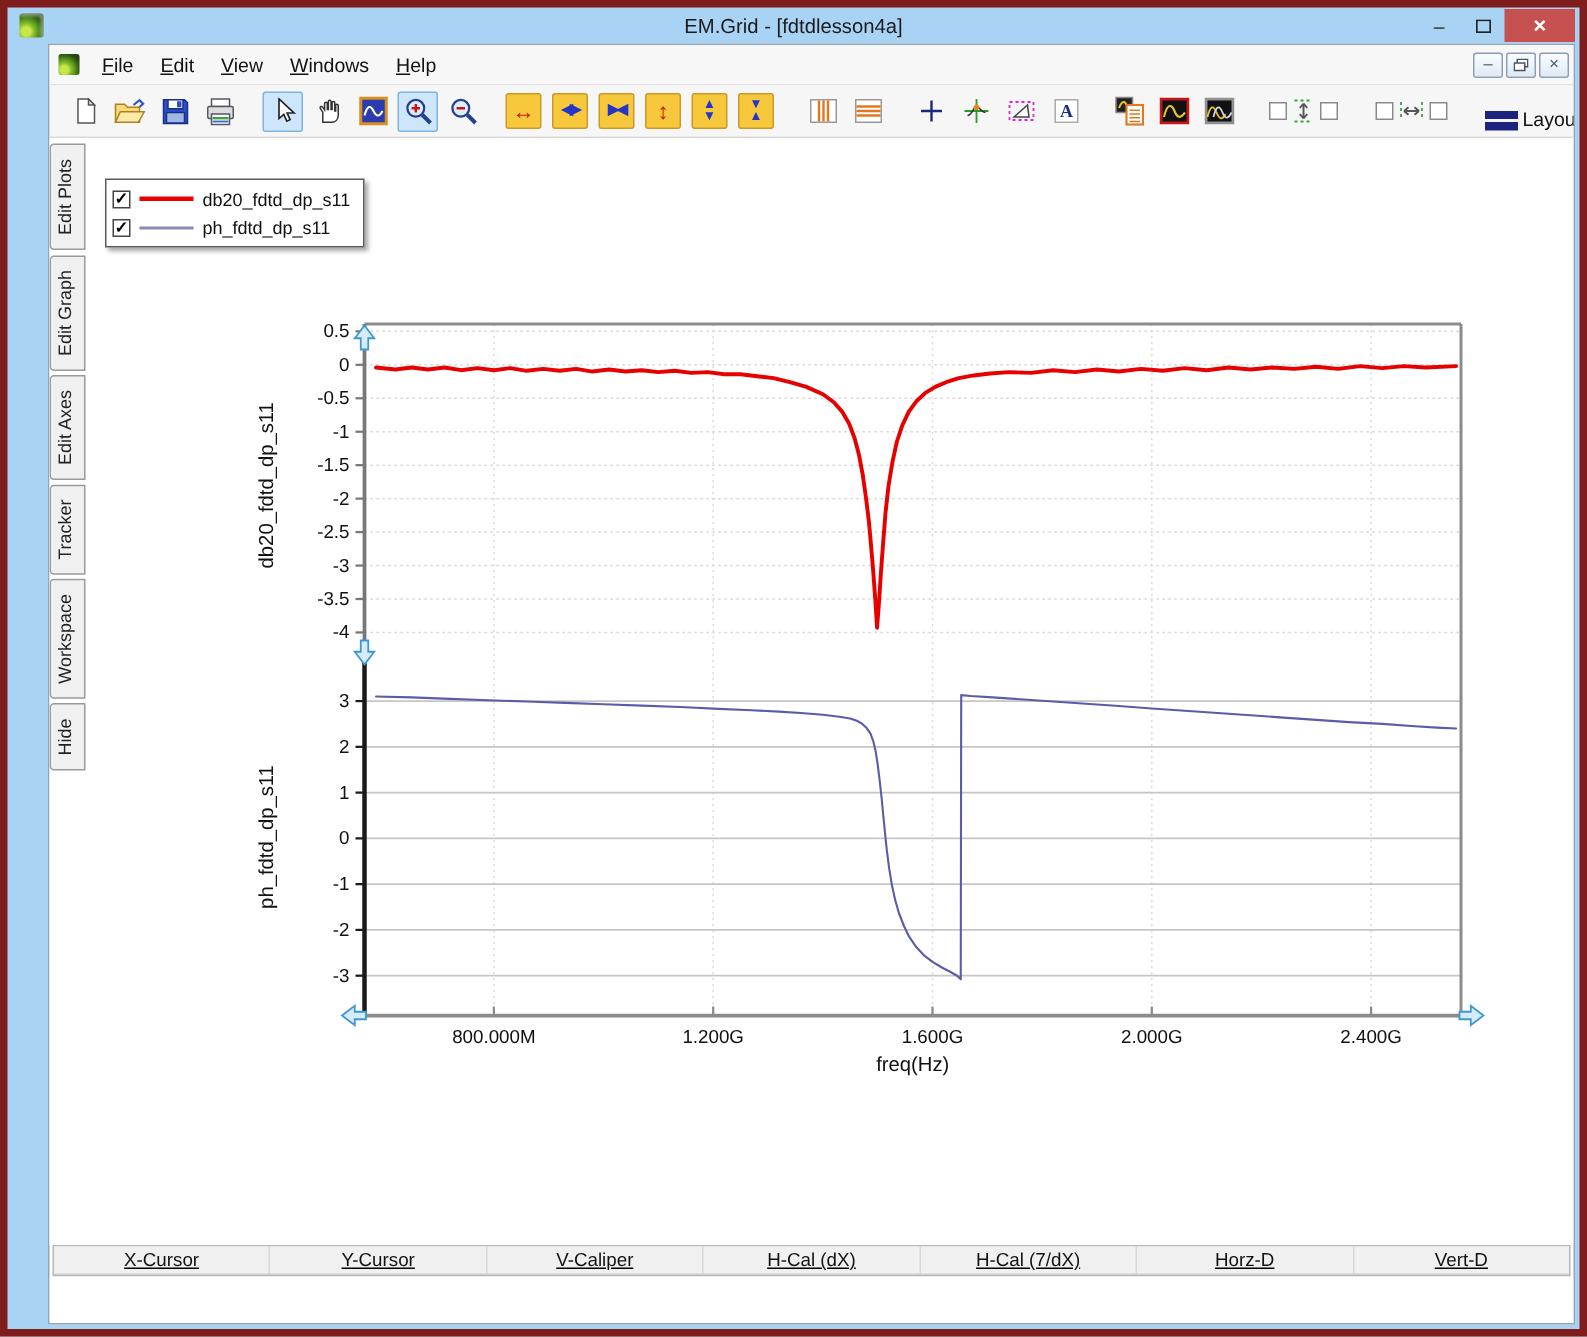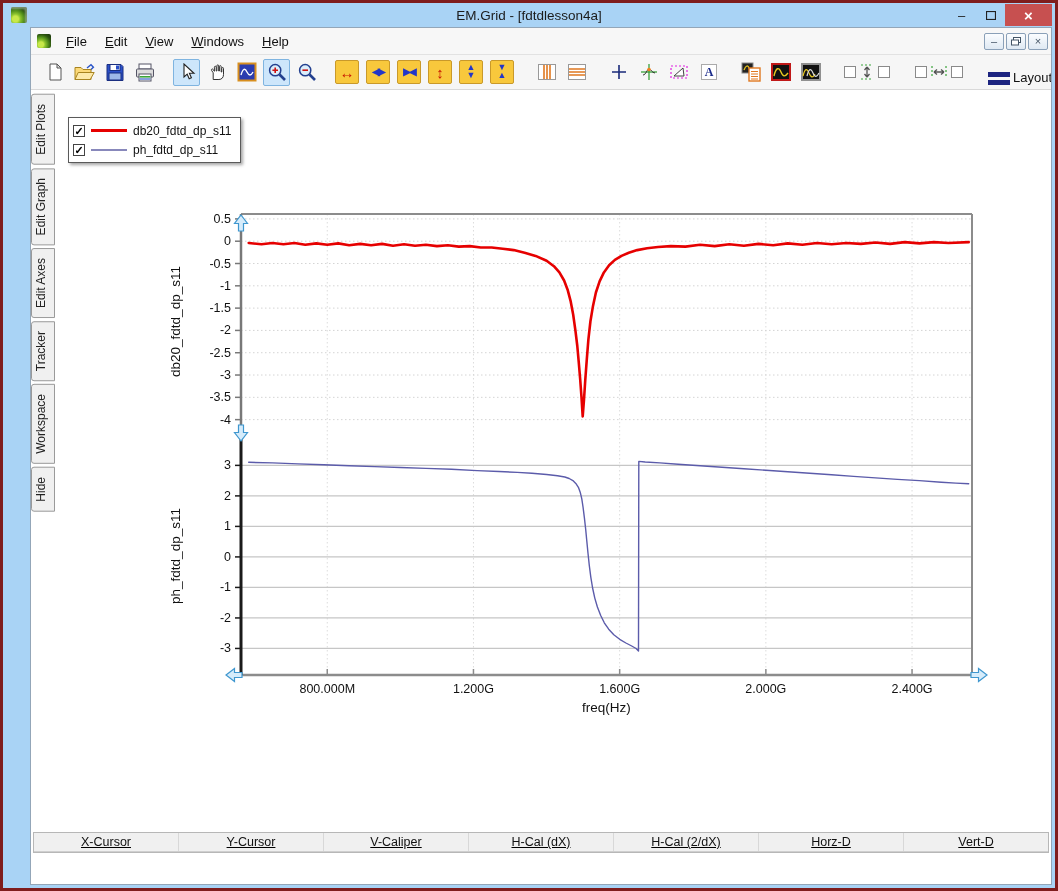--- a/index.html
+++ b/index.html
@@ -1,19 +1,19 @@
 <!DOCTYPE html>
 <html><head>
 <meta charset="utf-8">
 <style>
   * { box-sizing: border-box; margin: 0; padding: 0; }
   body { font-family: "Liberation Sans", sans-serif; background: #888; }
   .window {
     width: 1058px; height: 891px; position: relative;
-    background: #a9d3f5; border: 3px solid #7f1d1d;
+    background: #a9d3f5; border: 5px solid #7f1d1d;
     padding: 0 3px 3px 3px; display: flex; flex-direction: column;
   }
   
   .titlebar { height: 24px; display: flex; align-items: center; position: relative; }
   .app-icon { width: 16px; height: 16px; margin-left: 5px;
     background: radial-gradient(circle at 28% 75%, #c8e84a 0 18%, #8cc32e 30%, #4f8c1a 52%, #2c5410 70%, #16300a 100%);
     border-radius: 2px; box-shadow: inset -2px 2px 2px rgba(255,255,255,.4); }
   .title { position: absolute; left: 0; right: 0; text-align: center; font-size: 13.5px; color: #1b1b1b; }
   .caption-btns { margin-left: auto; display: flex; align-items: stretch; height: 22px; z-index: 2; }
   .cap-btn { width: 29px; display: flex; align-items: center; justify-content: center; color: #222; font-size: 13px; cursor: default; }
@@ -405,20 +405,20 @@
         </div>
       </div>
     </div>
 
     <div class="statusbar">
       <div class="sb-row hdr">
           <div class="sb-cell">X-Cursor</div>
           <div class="sb-cell">Y-Cursor</div>
           <div class="sb-cell">V-Caliper</div>
           <div class="sb-cell">H-Cal (dX)</div>
-          <div class="sb-cell">H-Cal (2/dX)</div>
+          <div class="sb-cell">H-Cal (7/dX)</div>
           <div class="sb-cell">Horz-D</div>
           <div class="sb-cell">Vert-D</div>
         </div>
     </div>
     <div class="filler"></div>
   </div>
 </div>
 
 </body></html>

